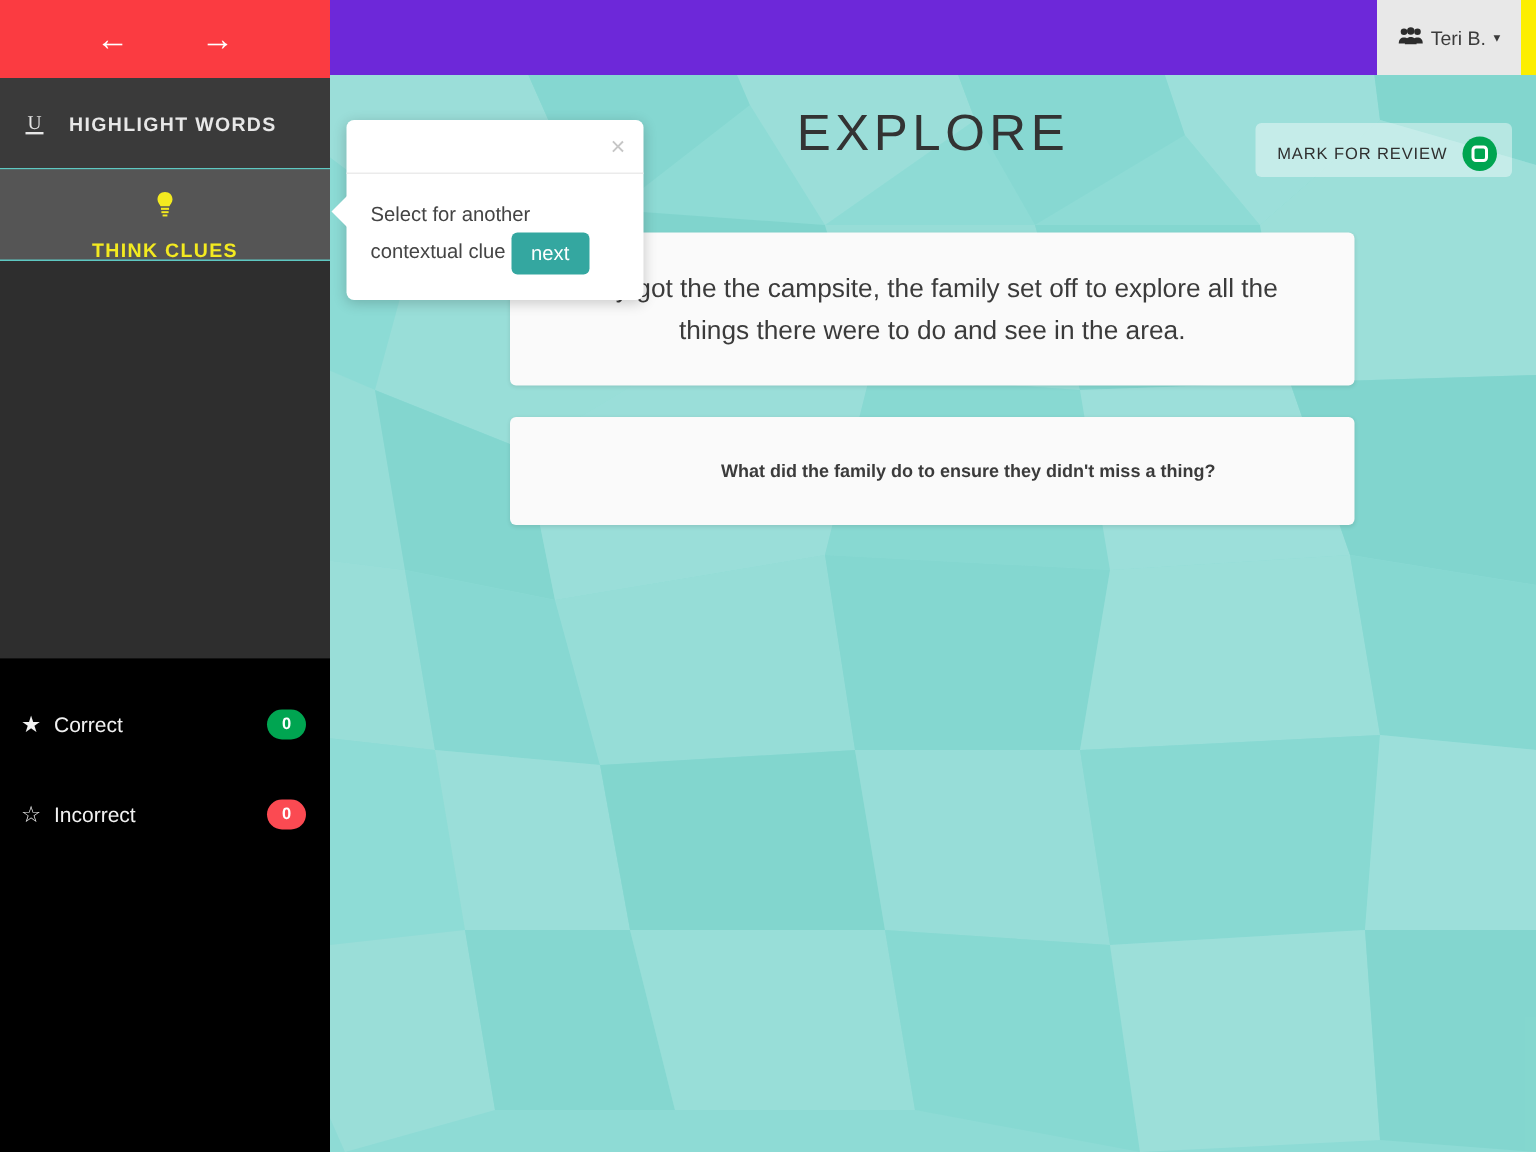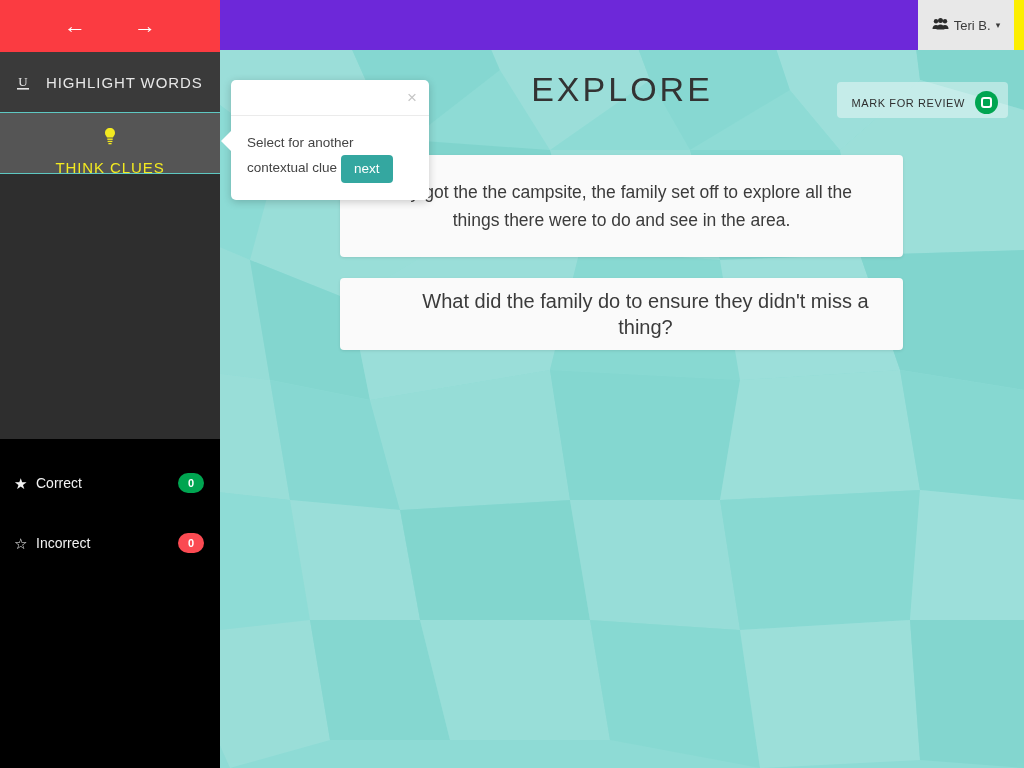--- a/index.html
+++ b/index.html
@@ -43,21 +43,21 @@
     border-bottom: 1px solid #5ec8c2;
     color: #e7e7e7; background: #3a3a3a;
     cursor: pointer;
   }
   .menu-item.active { background: #555555; color: #f3ea20; flex-direction: column; }
   .menu-item .mi-icon {
     width: 46px; text-align: center; font-size: 15px; flex: 0 0 46px;
     display: flex; align-items: center; justify-content: center;
   }
   .menu-item .mi-label {
-    font-size: 15px; letter-spacing: 0.9px; font-weight: 400;
+    font-size: 13px; letter-spacing: 0.9px; font-weight: 700;
   }
   .menu-filler {
     background: #2e2e2e; height: 265px;
   }
 
   
   .score-block {
     background: #000; height: 118px; padding-top: 14px;
   }
   .score-row {
@@ -146,21 +146,21 @@
     display: flex; align-items: center; justify-content: center;
     text-align: center;
     color: #3b3b3b;
   }
   .card-passage { top: 105px; height: 102px; padding: 0 28px; }
   .card-passage .ptext {
     font-size: 17.5px; line-height: 28px; font-weight: 300;
   }
   .card-question { top: 228px; height: 72px; padding: 0 28px; }
   .card-question .qtext {
-    font-size: 20px; line-height: 26px; font-weight: 400; margin-left: 48px;
+    font-size: 12px; line-height: 26px; font-weight: 700; margin-left: 48px;
   }
 
   
   .popover {
     position: absolute; left: 231px; top: 80px; width: 198px; height: 120px;
     background: #ffffff; border-radius: 5px;
     box-shadow: 0 2px 9px rgba(0,0,0,0.20);
     z-index: 40;
   }
   .popover-arrow {

